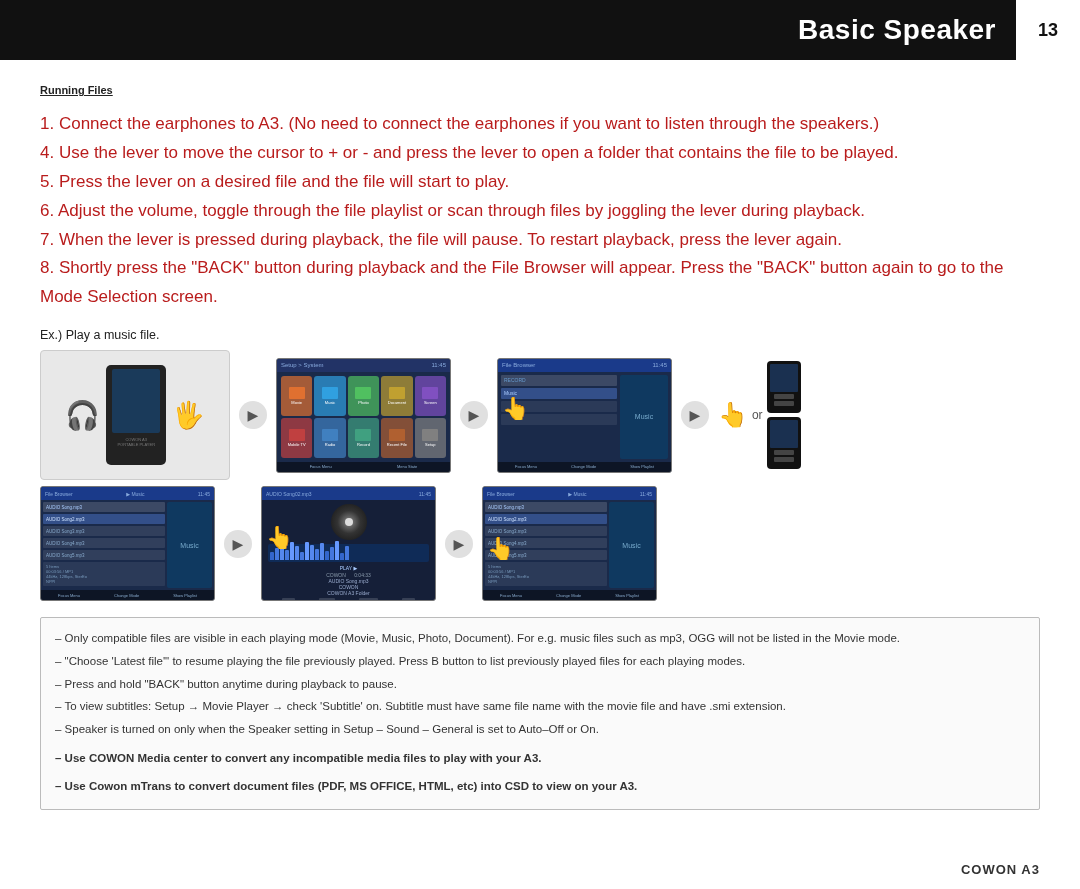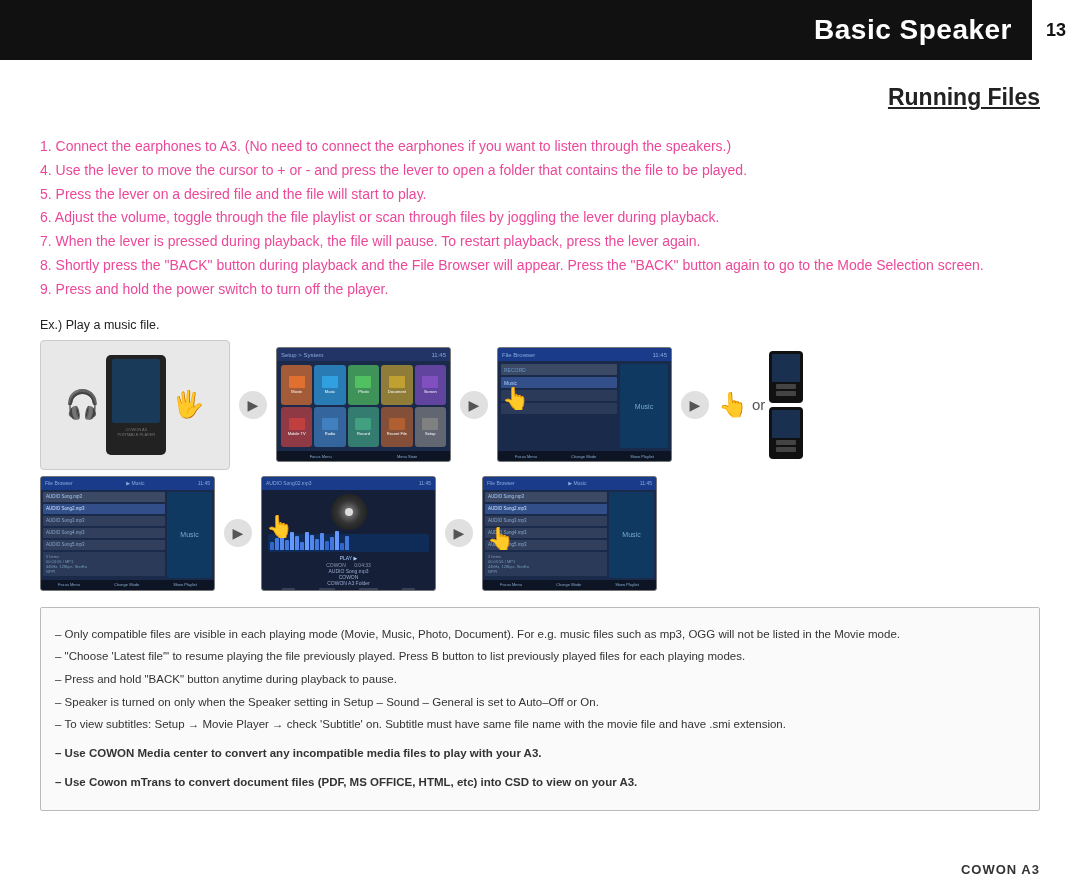--- a/index.html
+++ b/index.html
@@ -31,50 +31,49 @@
       font-size: 28px;
       font-weight: bold;
       padding-right: 20px;
       letter-spacing: 0.5px;
     }
     .header-page-num {
       background: #ffffff;
       color: #111111;
       font-size: 18px;
       font-weight: bold;
-      width: 48px;
+      width: 64px;
       height: 60px;
       display: flex;
       align-items: center;
       justify-content: center;
     }
 
     
     .main-content {
       padding: 24px 40px 20px 40px;
     }
 
     
     .section-title {
-      font-size: 23px;
+      font-size: 11px;
       font-weight: bold;
-      margin-bottom: 24px;
+      margin-bottom: 14px;
       text-decoration: underline;
-      text-align: right;
     }
 
     
     .numbered-list {
       list-style: none;
       margin-bottom: 16px;
     }
     .numbered-list li {
-      font-size: 14px;
+      font-size: 17px;
       line-height: 1.7;
-      color: #ec4899;
+      color: #b91c1c;
     }
 
     
     .example-label {
       font-size: 12.5px;
       margin-bottom: 8px;
       margin-top: 4px;
     }
 
     .arrow-btn {
@@ -88,21 +87,21 @@
       font-size: 14px;
       color: #555;
       flex-shrink: 0;
       margin: 0 3px;
     }
 
     
     .notes-box {
       border: 1px solid #bbb;
       border-radius: 2px;
-      padding: 16px 14px;
+      padding: 10px 14px;
       margin-top: 4px;
       margin-bottom: 12px;
       background: #fafafa;
       font-size: 11.5px;
       line-height: 1.8;
       color: #333;
     }
     .notes-box p {
       margin-bottom: 2px;
     }
@@ -198,21 +197,20 @@
 
   <div class="section-title">Running Files</div>
 
   <ol class="numbered-list">
     <li><span>1.</span> <span>Connect the earphones to A3. (No need to connect the earphones if you want to listen through the speakers.)</span></li>
     <li><span>4.</span> <span>Use the lever to move the cursor to + or - and press the lever to open a folder that contains the file to be played.</span></li>
     <li><span>5.</span> <span>Press the lever on a desired file and the file will start to play.</span></li>
     <li><span>6.</span> <span>Adjust the volume, toggle through the file playlist or scan through files by joggling the lever during playback.</span></li>
     <li><span>7.</span> <span>When the lever is pressed during playback, the file will pause. To restart playback, press the lever again.</span></li>
     <li><span>8.</span> <span>Shortly press the "BACK" button during playback and the File Browser will appear. Press the "BACK" button again to go to the Mode Selection screen.</span></li>
-    <li><span>9.</span> <span>Press and hold the power switch to turn off the player.</span></li>
   </ol>
 
   <div class="example-label">Ex.) Play a music file.</div>
 
   <div class="row1-screenshots">
 
     <div class="first-step">
       <div class="first-step-inner">
         <span style="font-size:28px; color:#666;">🎧</span>
         <div class="first-device">
@@ -312,21 +310,21 @@
         </div>
       </div>
     </div>
 
     <div class="arrow-btn">
       <span>▶</span>
     </div>
 
     <div style="display:flex; align-items:center; gap:4px;">
       <span style="font-size:24px;">👆</span>
-      <span style="font-size:15px; color:#555;">or</span>
+      <span style="font-size:12px; color:#555;">or</span>
 
       <div style="display:flex; flex-direction:column; gap:4px;">
         <div style="width:34px; height:52px; background:#111; border-radius:4px; display:flex; flex-direction:column; align-items:center; padding:3px; gap:2px;">
           <div style="width:28px; height:28px; background:#1a3050; border-radius:1px;"></div>
           <div style="width:20px; height:5px; background:#444; border-radius:1px;"></div>
           <div style="width:20px; height:5px; background:#444; border-radius:1px;"></div>
         </div>
         <div style="width:34px; height:52px; background:#111; border-radius:4px; display:flex; flex-direction:column; align-items:center; padding:3px; gap:2px;">
           <div style="width:28px; height:28px; background:#1a3050; border-radius:1px;"></div>
           <div style="width:20px; height:5px; background:#444; border-radius:1px;"></div>
@@ -455,22 +453,22 @@
         </div>
       </div>
     </div>
 
   </div>
 
   <div class="notes-box">
     <p>– Only compatible files are visible in each playing mode (Movie, Music, Photo, Document). For e.g. music files such as mp3, OGG will not be listed in the Movie mode.</p>
     <p>– "Choose 'Latest file'" to resume playing the file previously played. Press B button to list previously played files for each playing modes.</p>
     <p>– Press and hold "BACK" button anytime during playback to pause.</p>
+    <p>– To view subtitles: Setup → Movie Player → check 'Subtitle' on. Subtitle must have same file name with the movie file and have .smi extension.</p>
     <p>– Speaker is turned on only when the Speaker setting in Setup – Sound – General is set to Auto–Off or On.</p>
-    <p>– To view subtitles: Setup → Movie Player → check 'Subtitle' on. Subtitle must have same file name with the movie file and have .smi extension.</p>
     <p class="bold-line">– Use COWON Media center to convert any incompatible media files to play with your A3.</p>
     <p class="bold-line">– Use Cowon mTrans to convert document files (PDF, MS OFFICE, HTML, etc) into CSD to view on your A3.</p>
   </div>
 
 </div>
 
 <div class="page-footer">
   <span class="footer-brand">COWON A3</span>
 </div>
 

